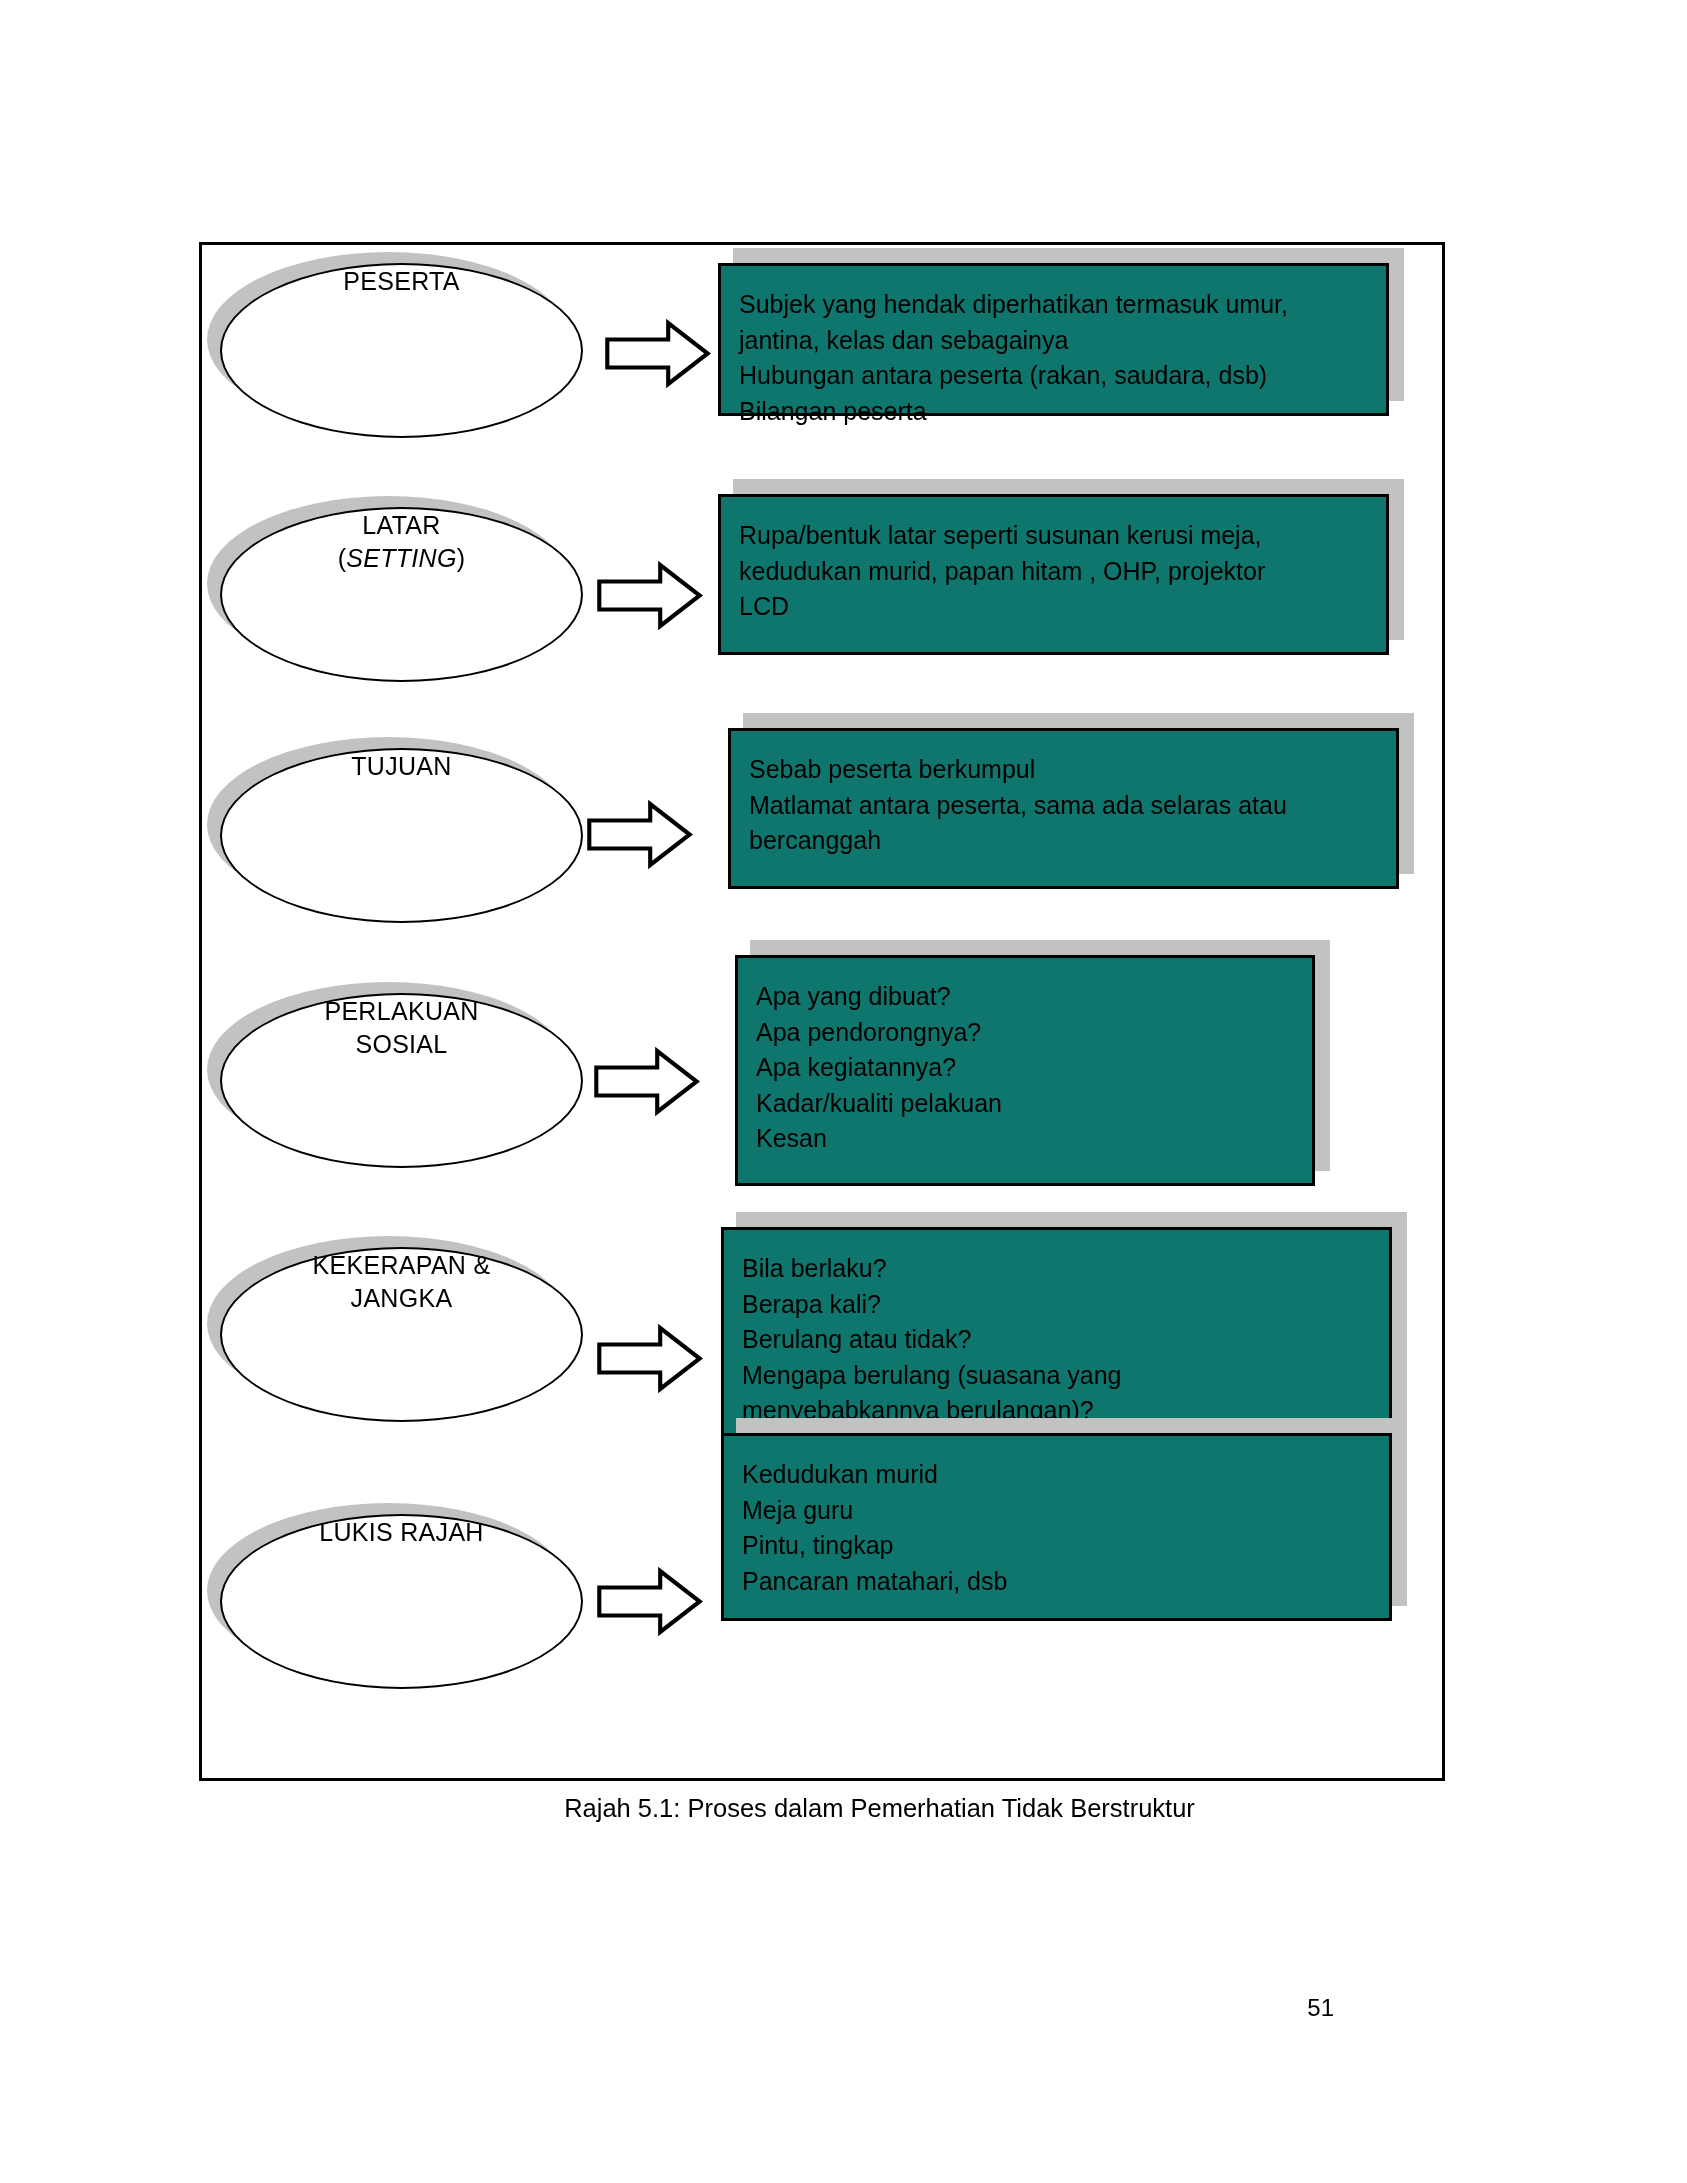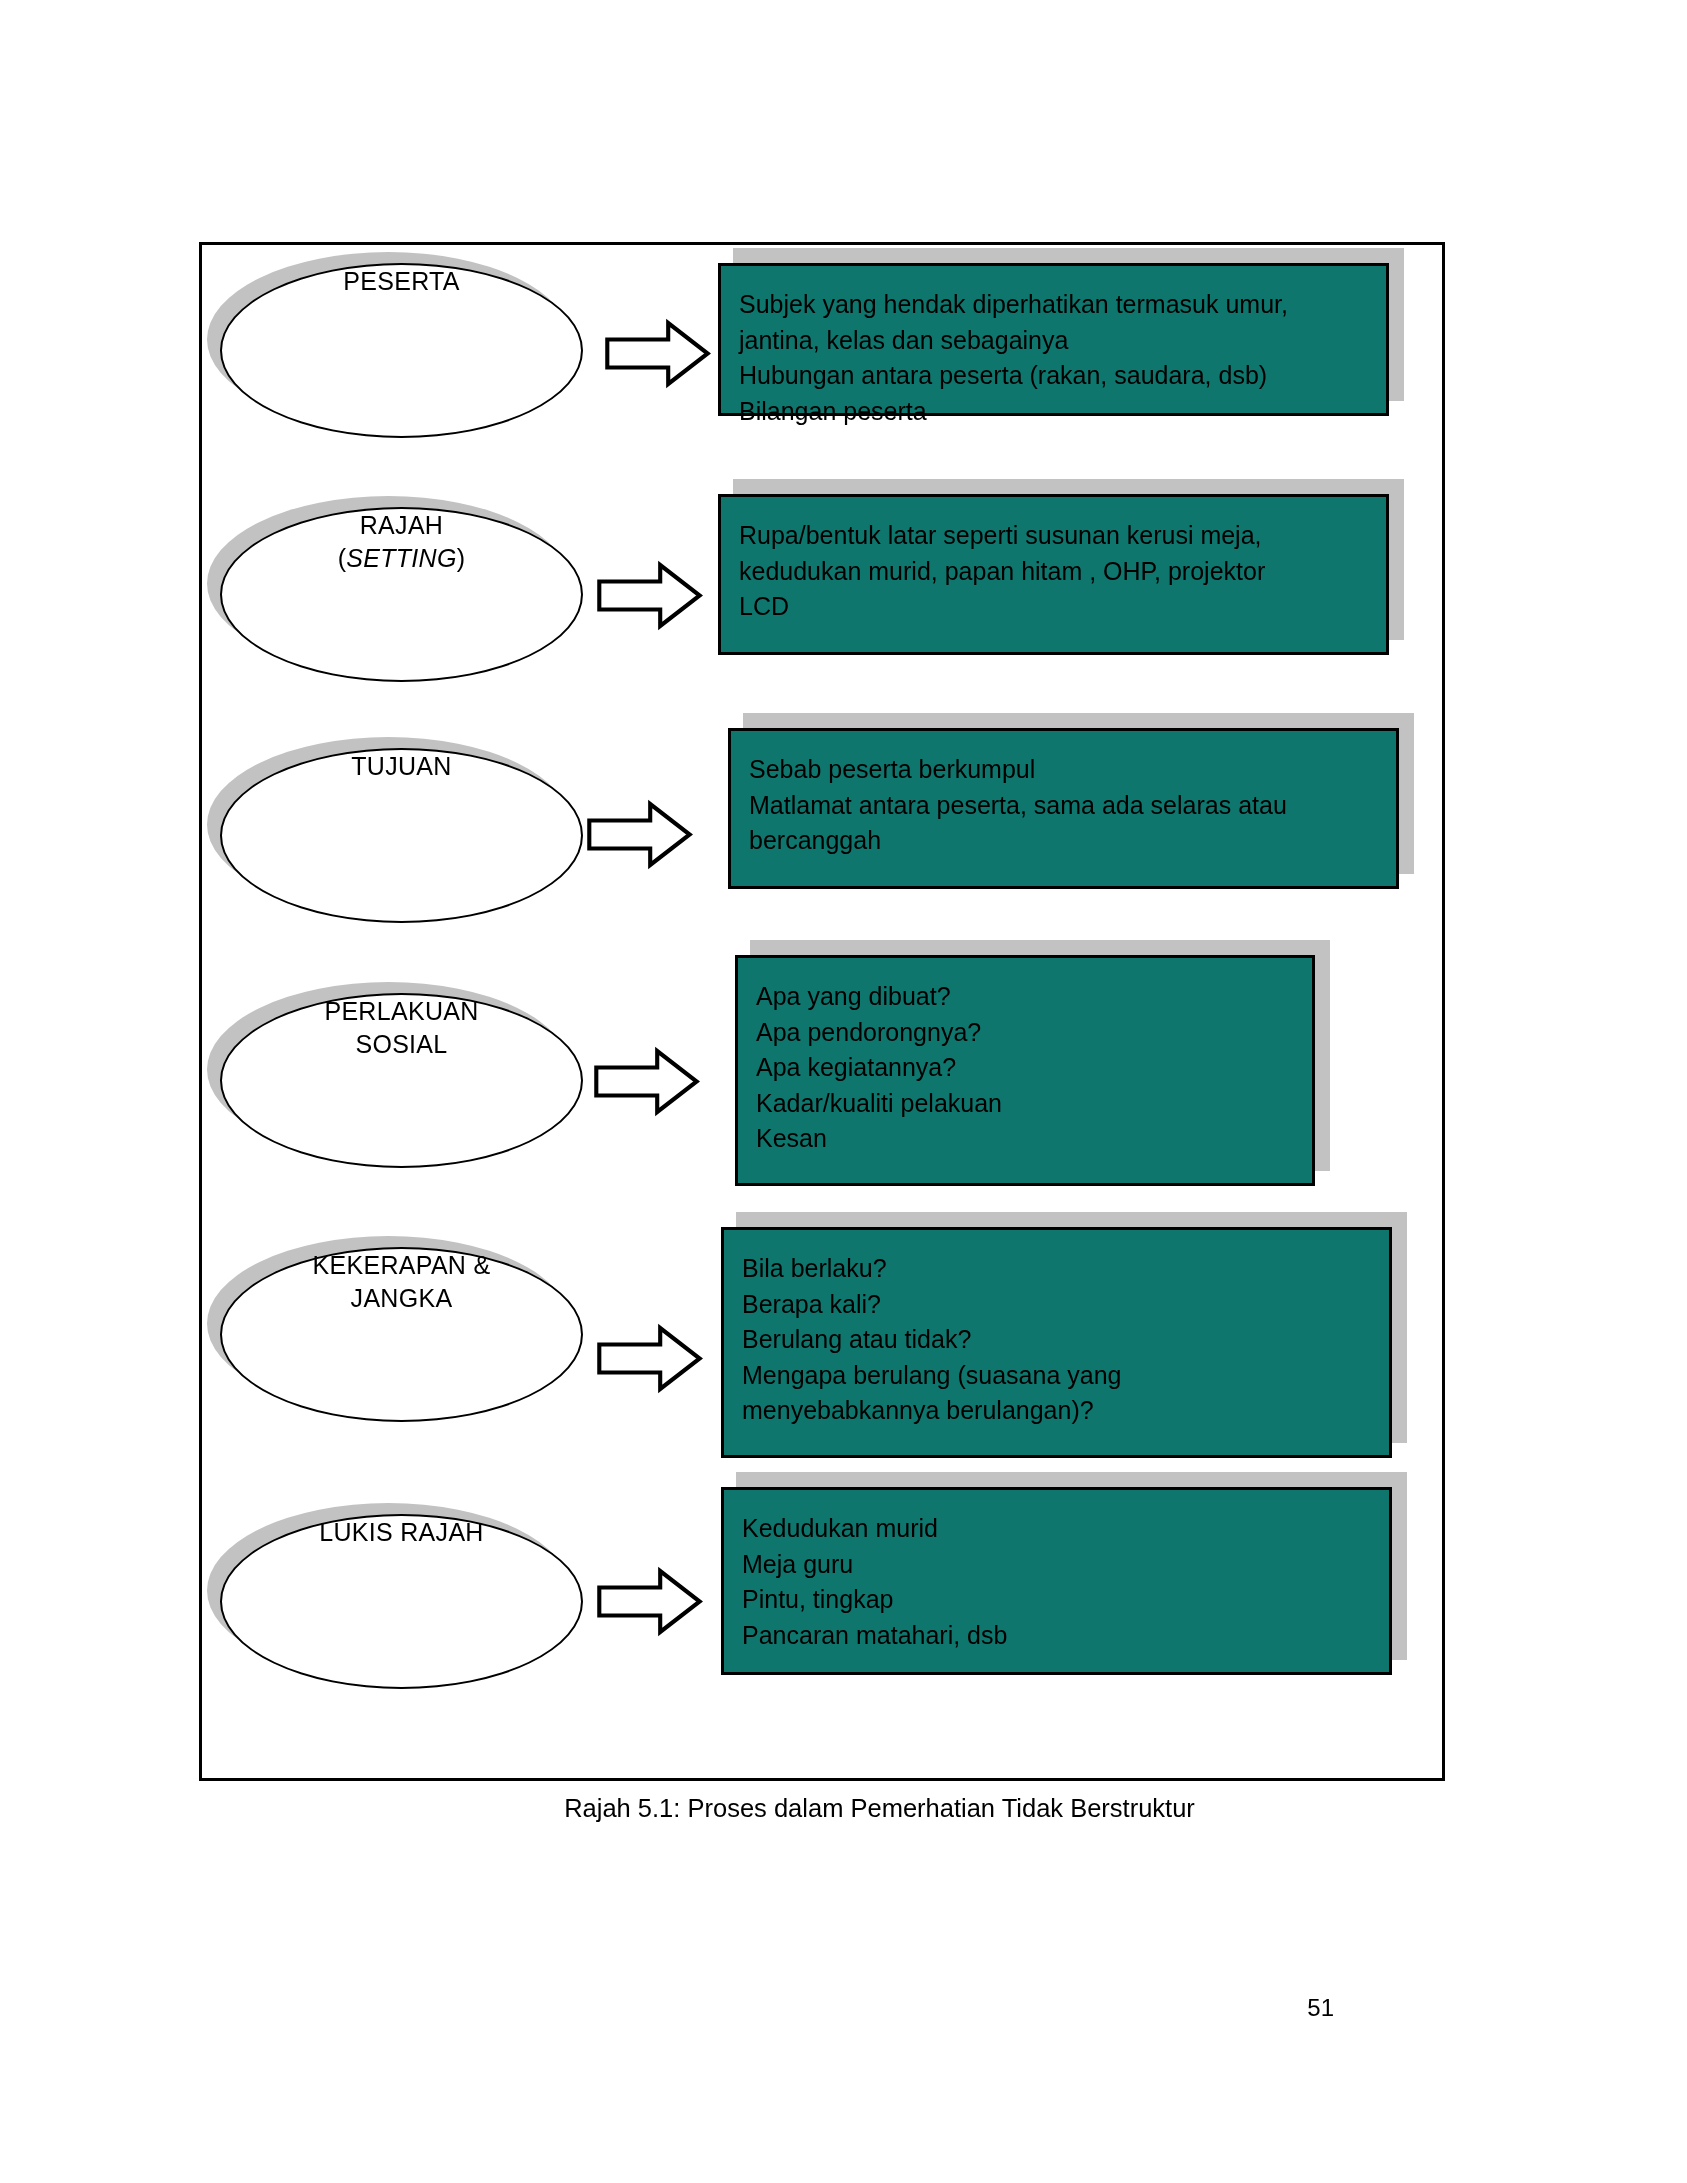--- a/index.html
+++ b/index.html
@@ -153,21 +153,21 @@
         <div class="box-line">Bilangan peserta</div>
       </div>
     </div>
   </div>
 
   <div class="process-row">
     <div class="node-wrap" style="top:262px; width:363px; height:175px;">
       <div class="node-shadow"></div>
       <div class="node-ellipse">
         <span>
-          <span>RAJAH</span><br>
+          <span>LATAR</span><br>
           <span>(<span class="ital">SETTING</span>)</span>
         </span>
       </div>
     </div>
 
     <div class="arrow-wrap" style="left:394px; top:315px; width:107px; height:71px;">
       <svg viewBox="0 0 130 86" width="107" height="71">
         <polygon points="4,26 78,26 78,6 126,43 78,80 78,60 4,60" fill="#ffffff" stroke="#000000" stroke-width="5" stroke-linejoin="miter"></polygon>
       </svg>
     </div>
@@ -271,21 +271,21 @@
         <span>LUKIS RAJAH</span>
       </div>
     </div>
 
     <div class="arrow-wrap" style="left:394px; top:1321px; width:107px; height:71px;">
       <svg viewBox="0 0 130 86" width="107" height="71">
         <polygon points="4,26 78,26 78,6 126,43 78,80 78,60 4,60" fill="#ffffff" stroke="#000000" stroke-width="5" stroke-linejoin="miter"></polygon>
       </svg>
     </div>
 
-    <div class="box-wrap" style="left:519px; top:1242px; width:671px; height:188px;">
+    <div class="box-wrap" style="left:519px; top:1188px; width:671px; height:188px;">
       <div class="box-shadow"></div>
       <div class="box-main">
         <div class="box-line">Kedudukan murid</div>
         <div class="box-line">Meja guru</div>
         <div class="box-line">Pintu, tingkap</div>
         <div class="box-line">Pancaran matahari, dsb</div>
       </div>
     </div>
   </div>
 

